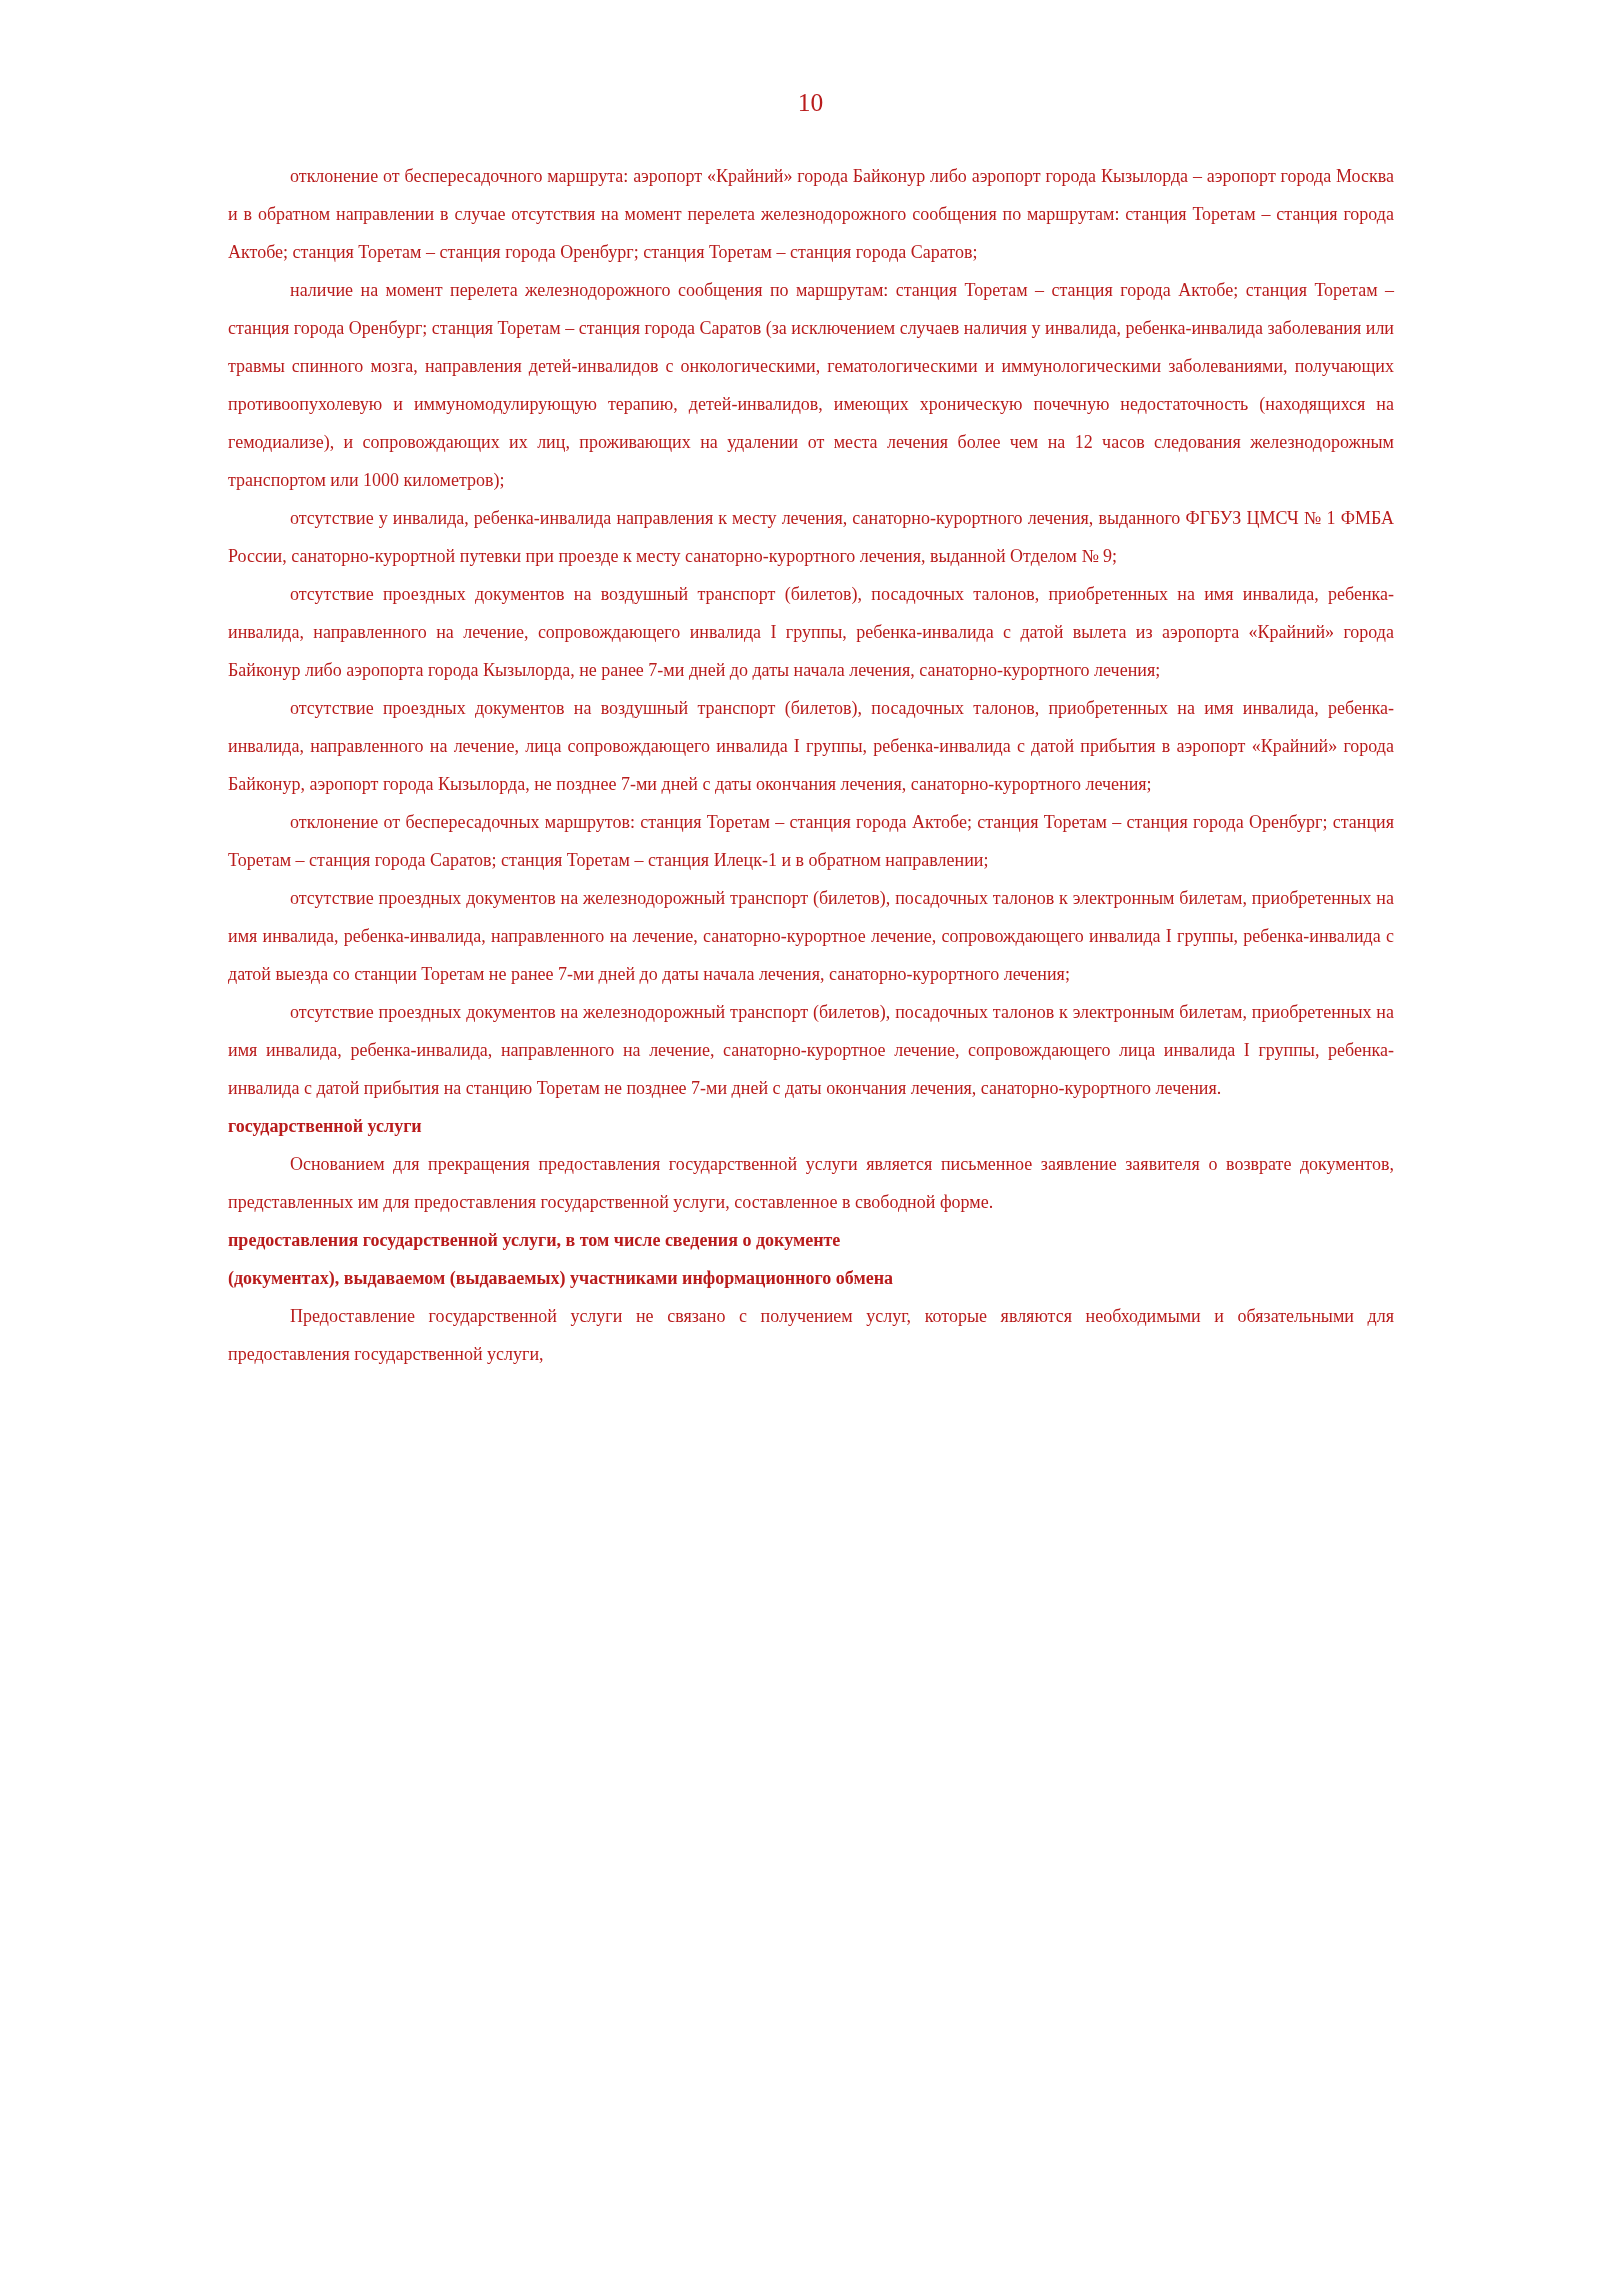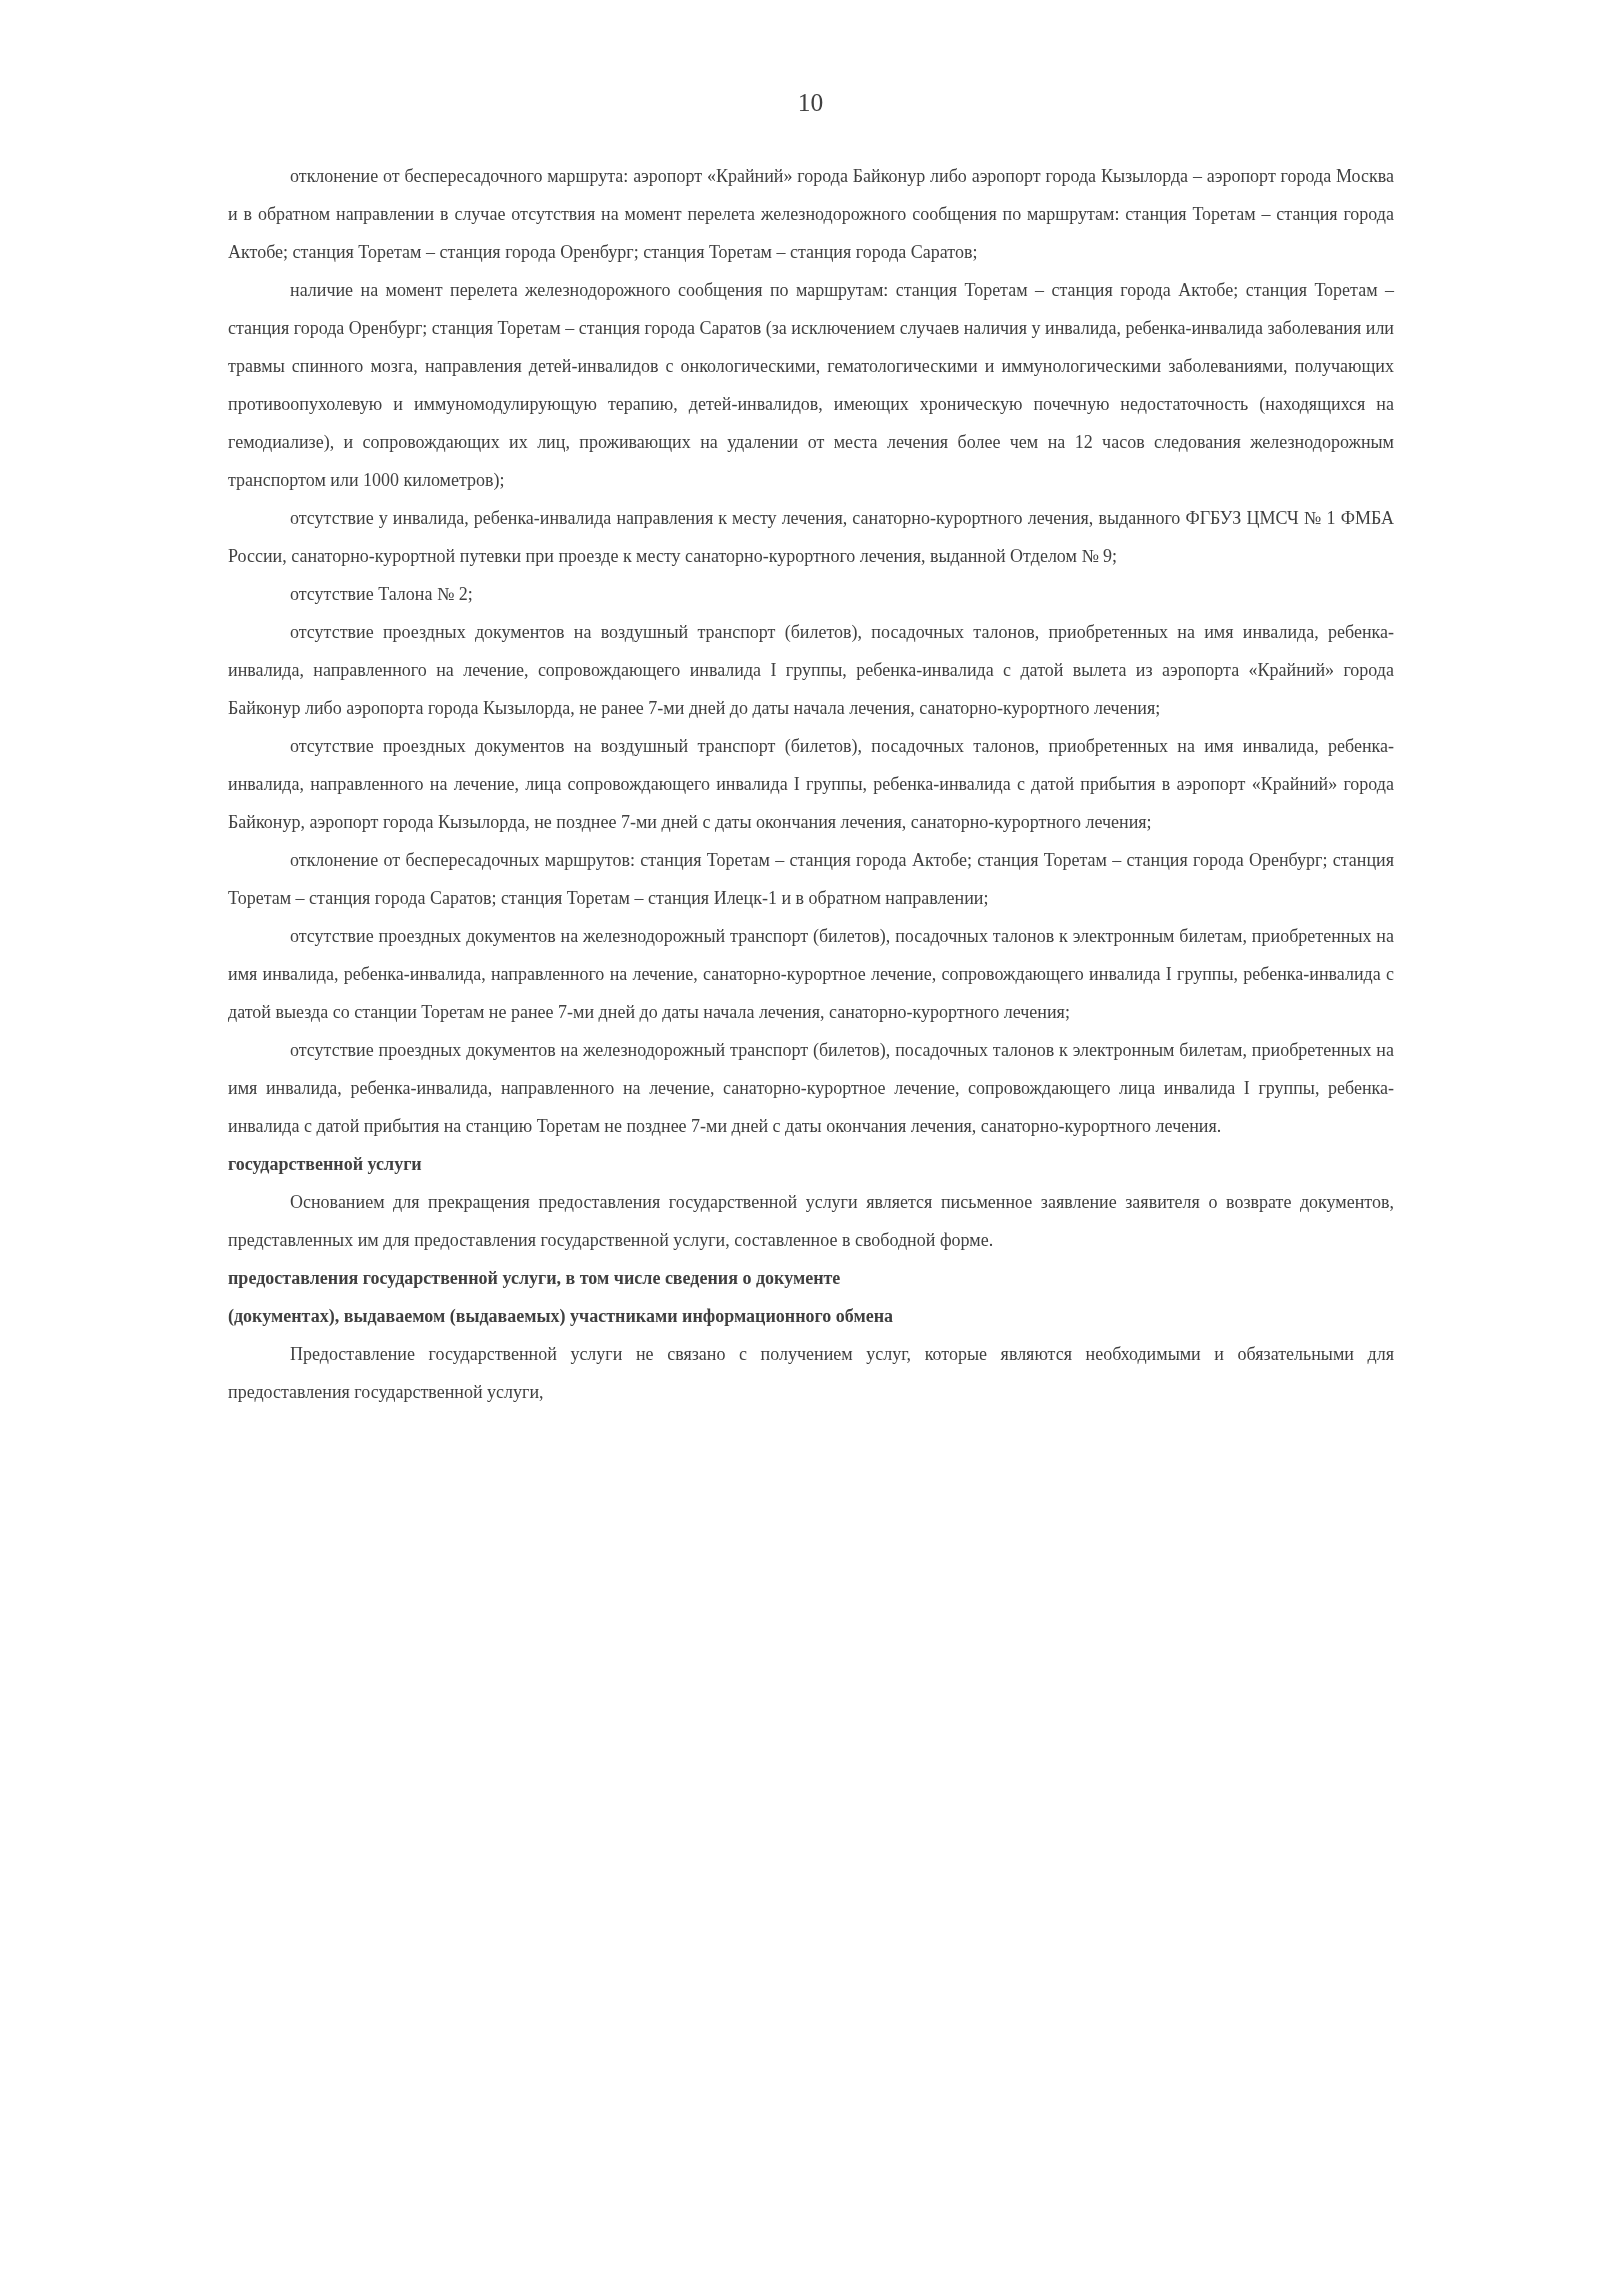--- a/index.html
+++ b/index.html
@@ -8,21 +8,21 @@
     padding: 0;
     background: #ffffff;
   }
   .page {
     position: relative;
     width: 1621px;
     height: 2293px;
     margin: 0 auto;
     background: #ffffff;
     font-family: "Liberation Serif", "DejaVu Serif", serif;
-    color: #404040;
+    color: #b91c1c;
     box-sizing: border-box;
   }
   .page-number {
     position: absolute;
     top: 90px;
     left: 0;
     width: 100%;
     text-align: center;
     font-size: 25.5px;
     line-height: 1;
@@ -59,21 +59,20 @@
 
 <div class="page">
 
   <div class="page-number">10</div>
 
   <div class="body-area">
 
     <p>отклонение от беспересадочного маршрута: аэропорт «Крайний» города Байконур либо аэропорт города Кызылорда – аэропорт города Москва и в обратном направлении в случае отсутствия на момент перелета железнодорожного сообщения по маршрутам: станция Торетам – станция города Актобе; станция Торетам – станция города Оренбург; станция Торетам – станция города Саратов;</p>
     <p>наличие на момент перелета железнодорожного сообщения по маршрутам: станция Торетам – станция города Актобе; станция Торетам – станция города Оренбург; станция Торетам – станция города Саратов (за исключением случаев наличия у инвалида, ребенка-инвалида заболевания или травмы спинного мозга, направления детей-инвалидов с онкологическими, гематологическими и иммунологическими заболеваниями, получающих противоопухолевую и иммуномодулирующую терапию, детей-инвалидов, имеющих хроническую почечную недостаточность (находящихся на гемодиализе), и сопровождающих их лиц, проживающих на удалении от места лечения более чем на 12 часов следования железнодорожным транспортом или 1000 километров);</p>
     <p>отсутствие у инвалида, ребенка-инвалида направления к месту лечения, санаторно-курортного лечения, выданного ФГБУЗ ЦМСЧ № 1 ФМБА России, санаторно-курортной путевки при проезде к месту санаторно-курортного лечения, выданной Отделом № 9;</p>
-    <p>отсутствие Талона № 2;</p>
     <p>отсутствие проездных документов на воздушный транспорт (билетов), посадочных талонов, приобретенных на имя инвалида, ребенка-инвалида, направленного на лечение, сопровождающего инвалида I группы, ребенка-инвалида с датой вылета из аэропорта «Крайний» города Байконур либо аэропорта города Кызылорда, не ранее 7-ми дней до даты начала лечения, санаторно-курортного лечения;</p>
     <p>отсутствие проездных документов на воздушный транспорт (билетов), посадочных талонов, приобретенных на имя инвалида, ребенка-инвалида, направленного на лечение, лица сопровождающего инвалида I группы, ребенка-инвалида с датой прибытия в аэропорт «Крайний» города Байконур, аэропорт города Кызылорда, не позднее 7-ми дней с даты окончания лечения, санаторно-курортного лечения;</p>
     <p>отклонение от беспересадочных маршрутов: станция Торетам – станция города Актобе; станция Торетам – станция города Оренбург; станция Торетам – станция города Саратов; станция Торетам – станция Илецк-1 и в обратном направлении;</p>
     <p>отсутствие проездных документов на железнодорожный транспорт (билетов), посадочных талонов к электронным билетам, приобретенных на имя инвалида, ребенка-инвалида, направленного на лечение, санаторно-курортное лечение, сопровождающего инвалида I группы, ребенка-инвалида с датой выезда со станции Торетам не ранее 7-ми дней до даты начала лечения, санаторно-курортного лечения;</p>
     <p>отсутствие проездных документов на железнодорожный транспорт (билетов), посадочных талонов к электронным билетам, приобретенных на имя инвалида, ребенка-инвалида, направленного на лечение, санаторно-курортное лечение, сопровождающего лица инвалида I группы, ребенка-инвалида с датой прибытия на станцию Торетам не позднее 7-ми дней с даты окончания лечения, санаторно-курортного лечения.</p>
 
     <p class="heading-cont">государственной услуги</p>
 
     <p>Основанием для прекращения предоставления государственной услуги является письменное заявление заявителя о возврате документов, представленных им для предоставления государственной услуги, составленное в свободной форме.</p>
 

